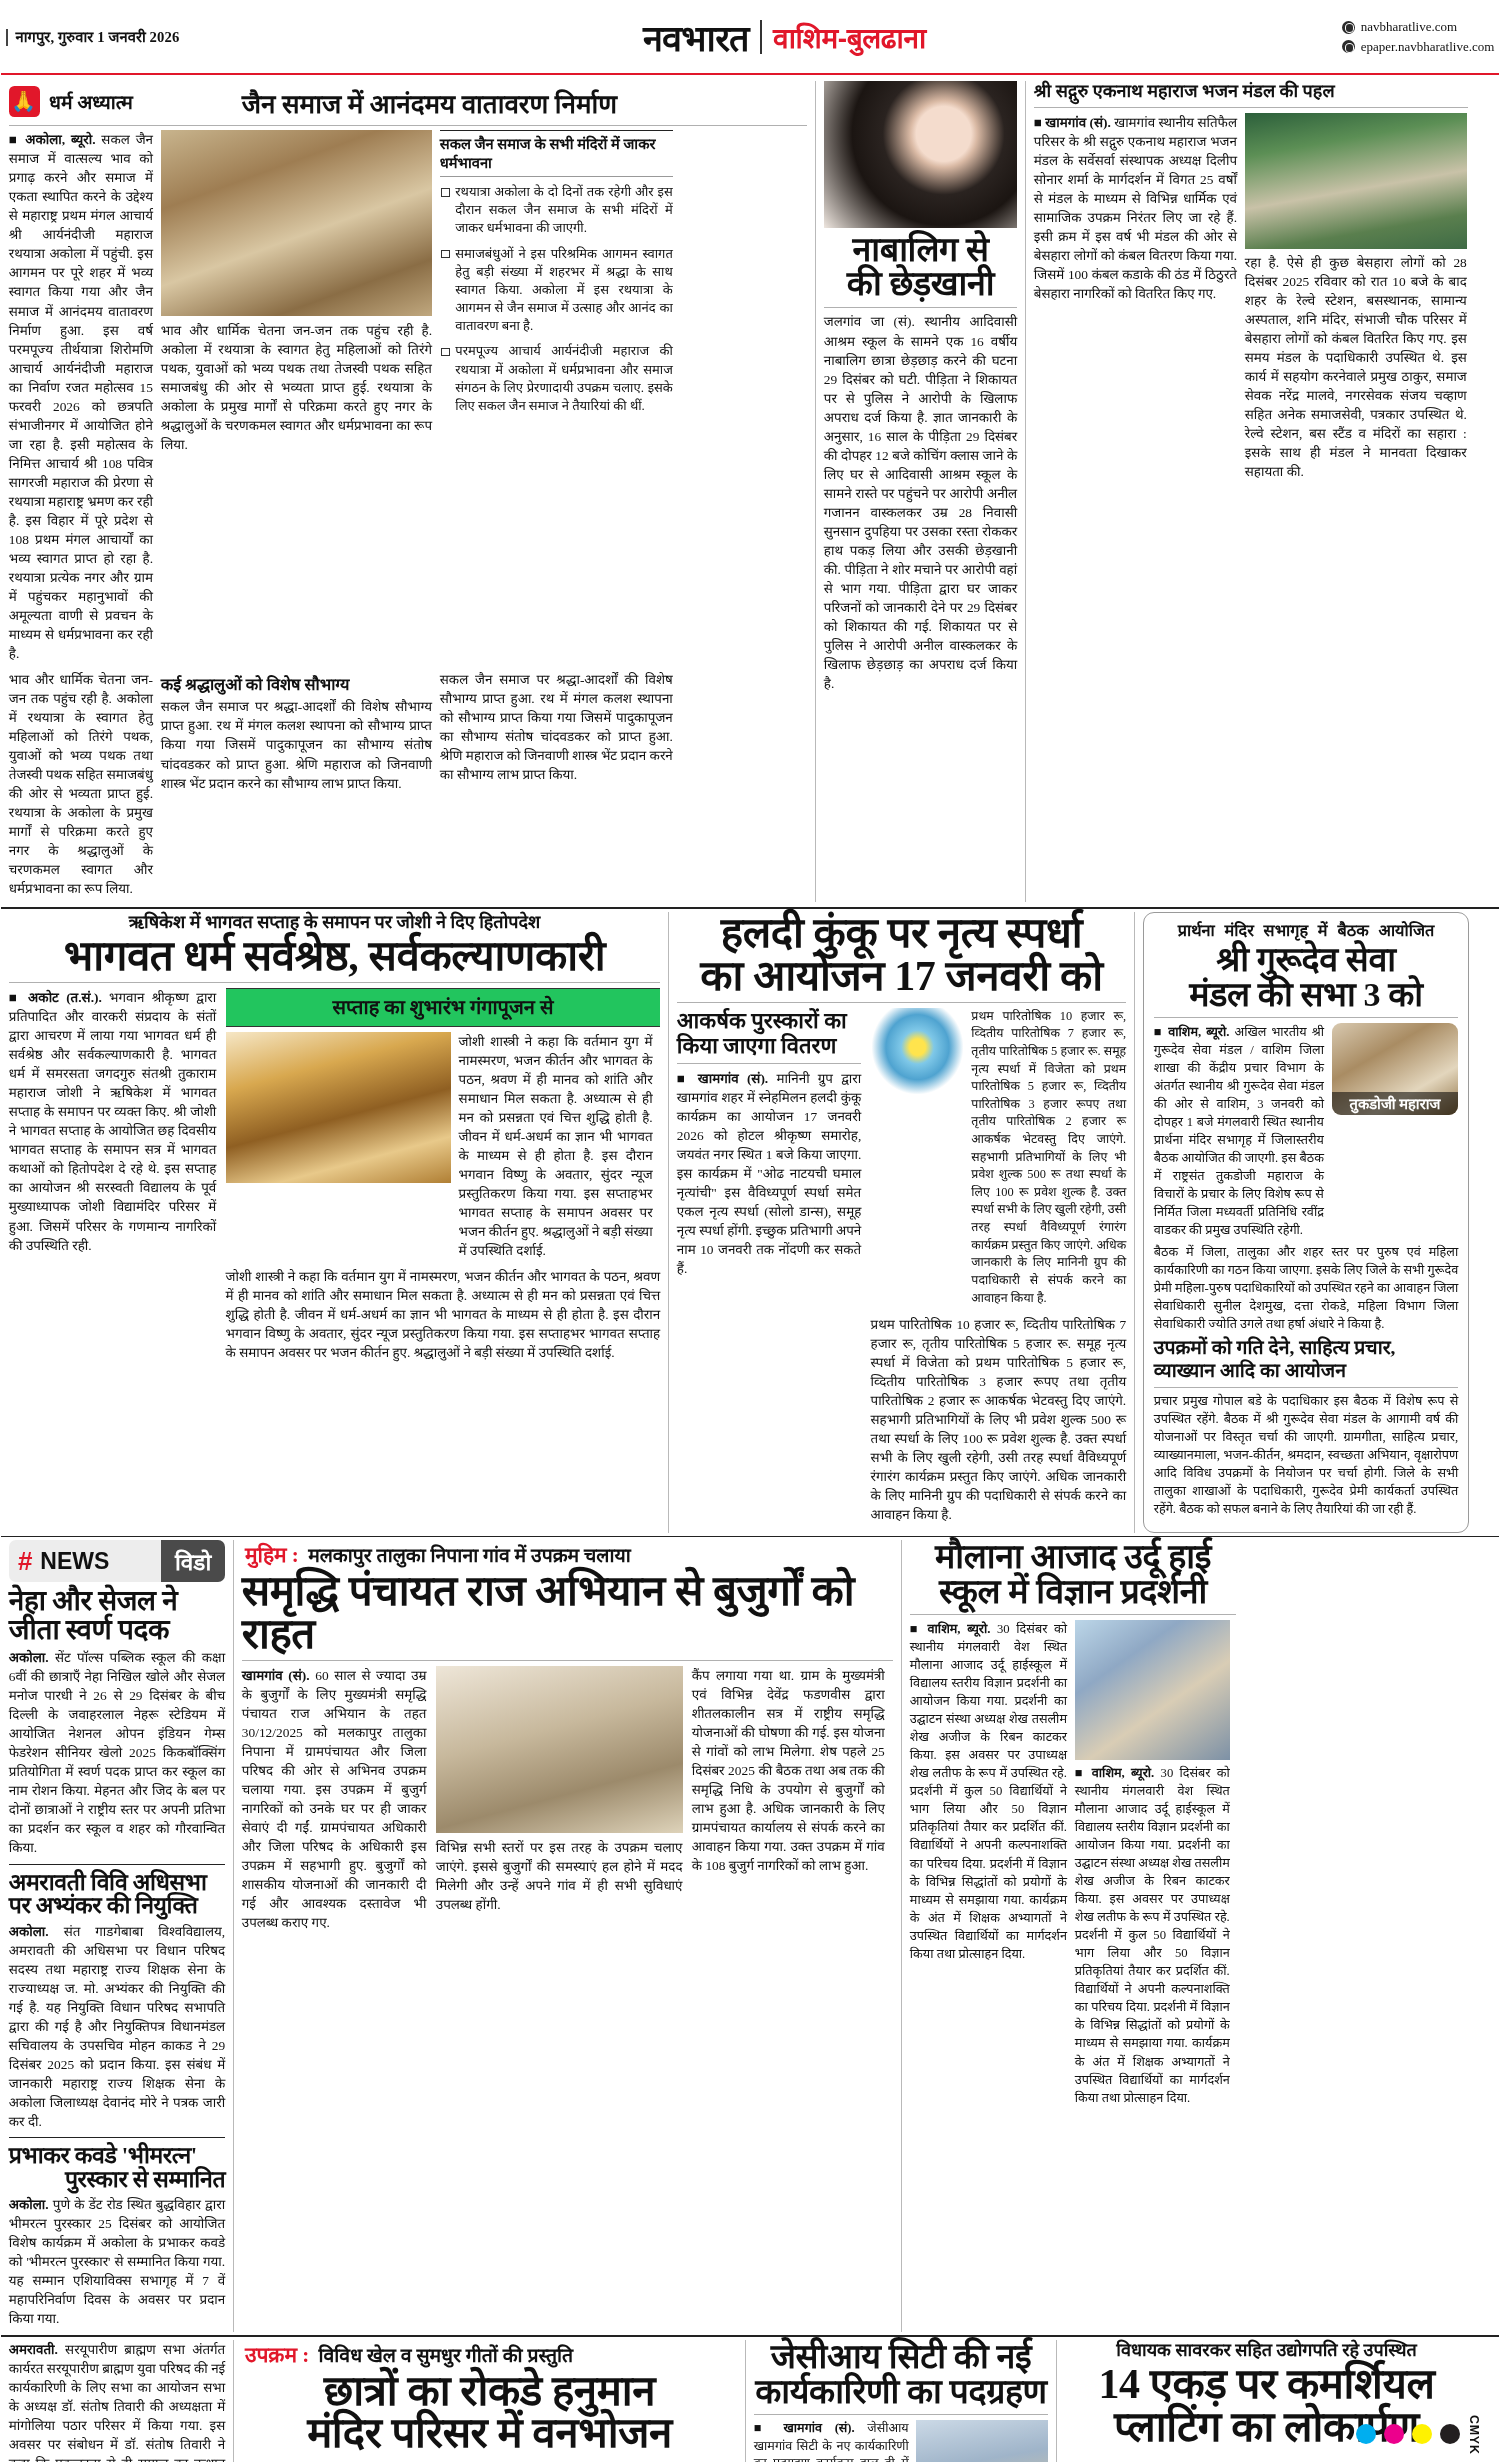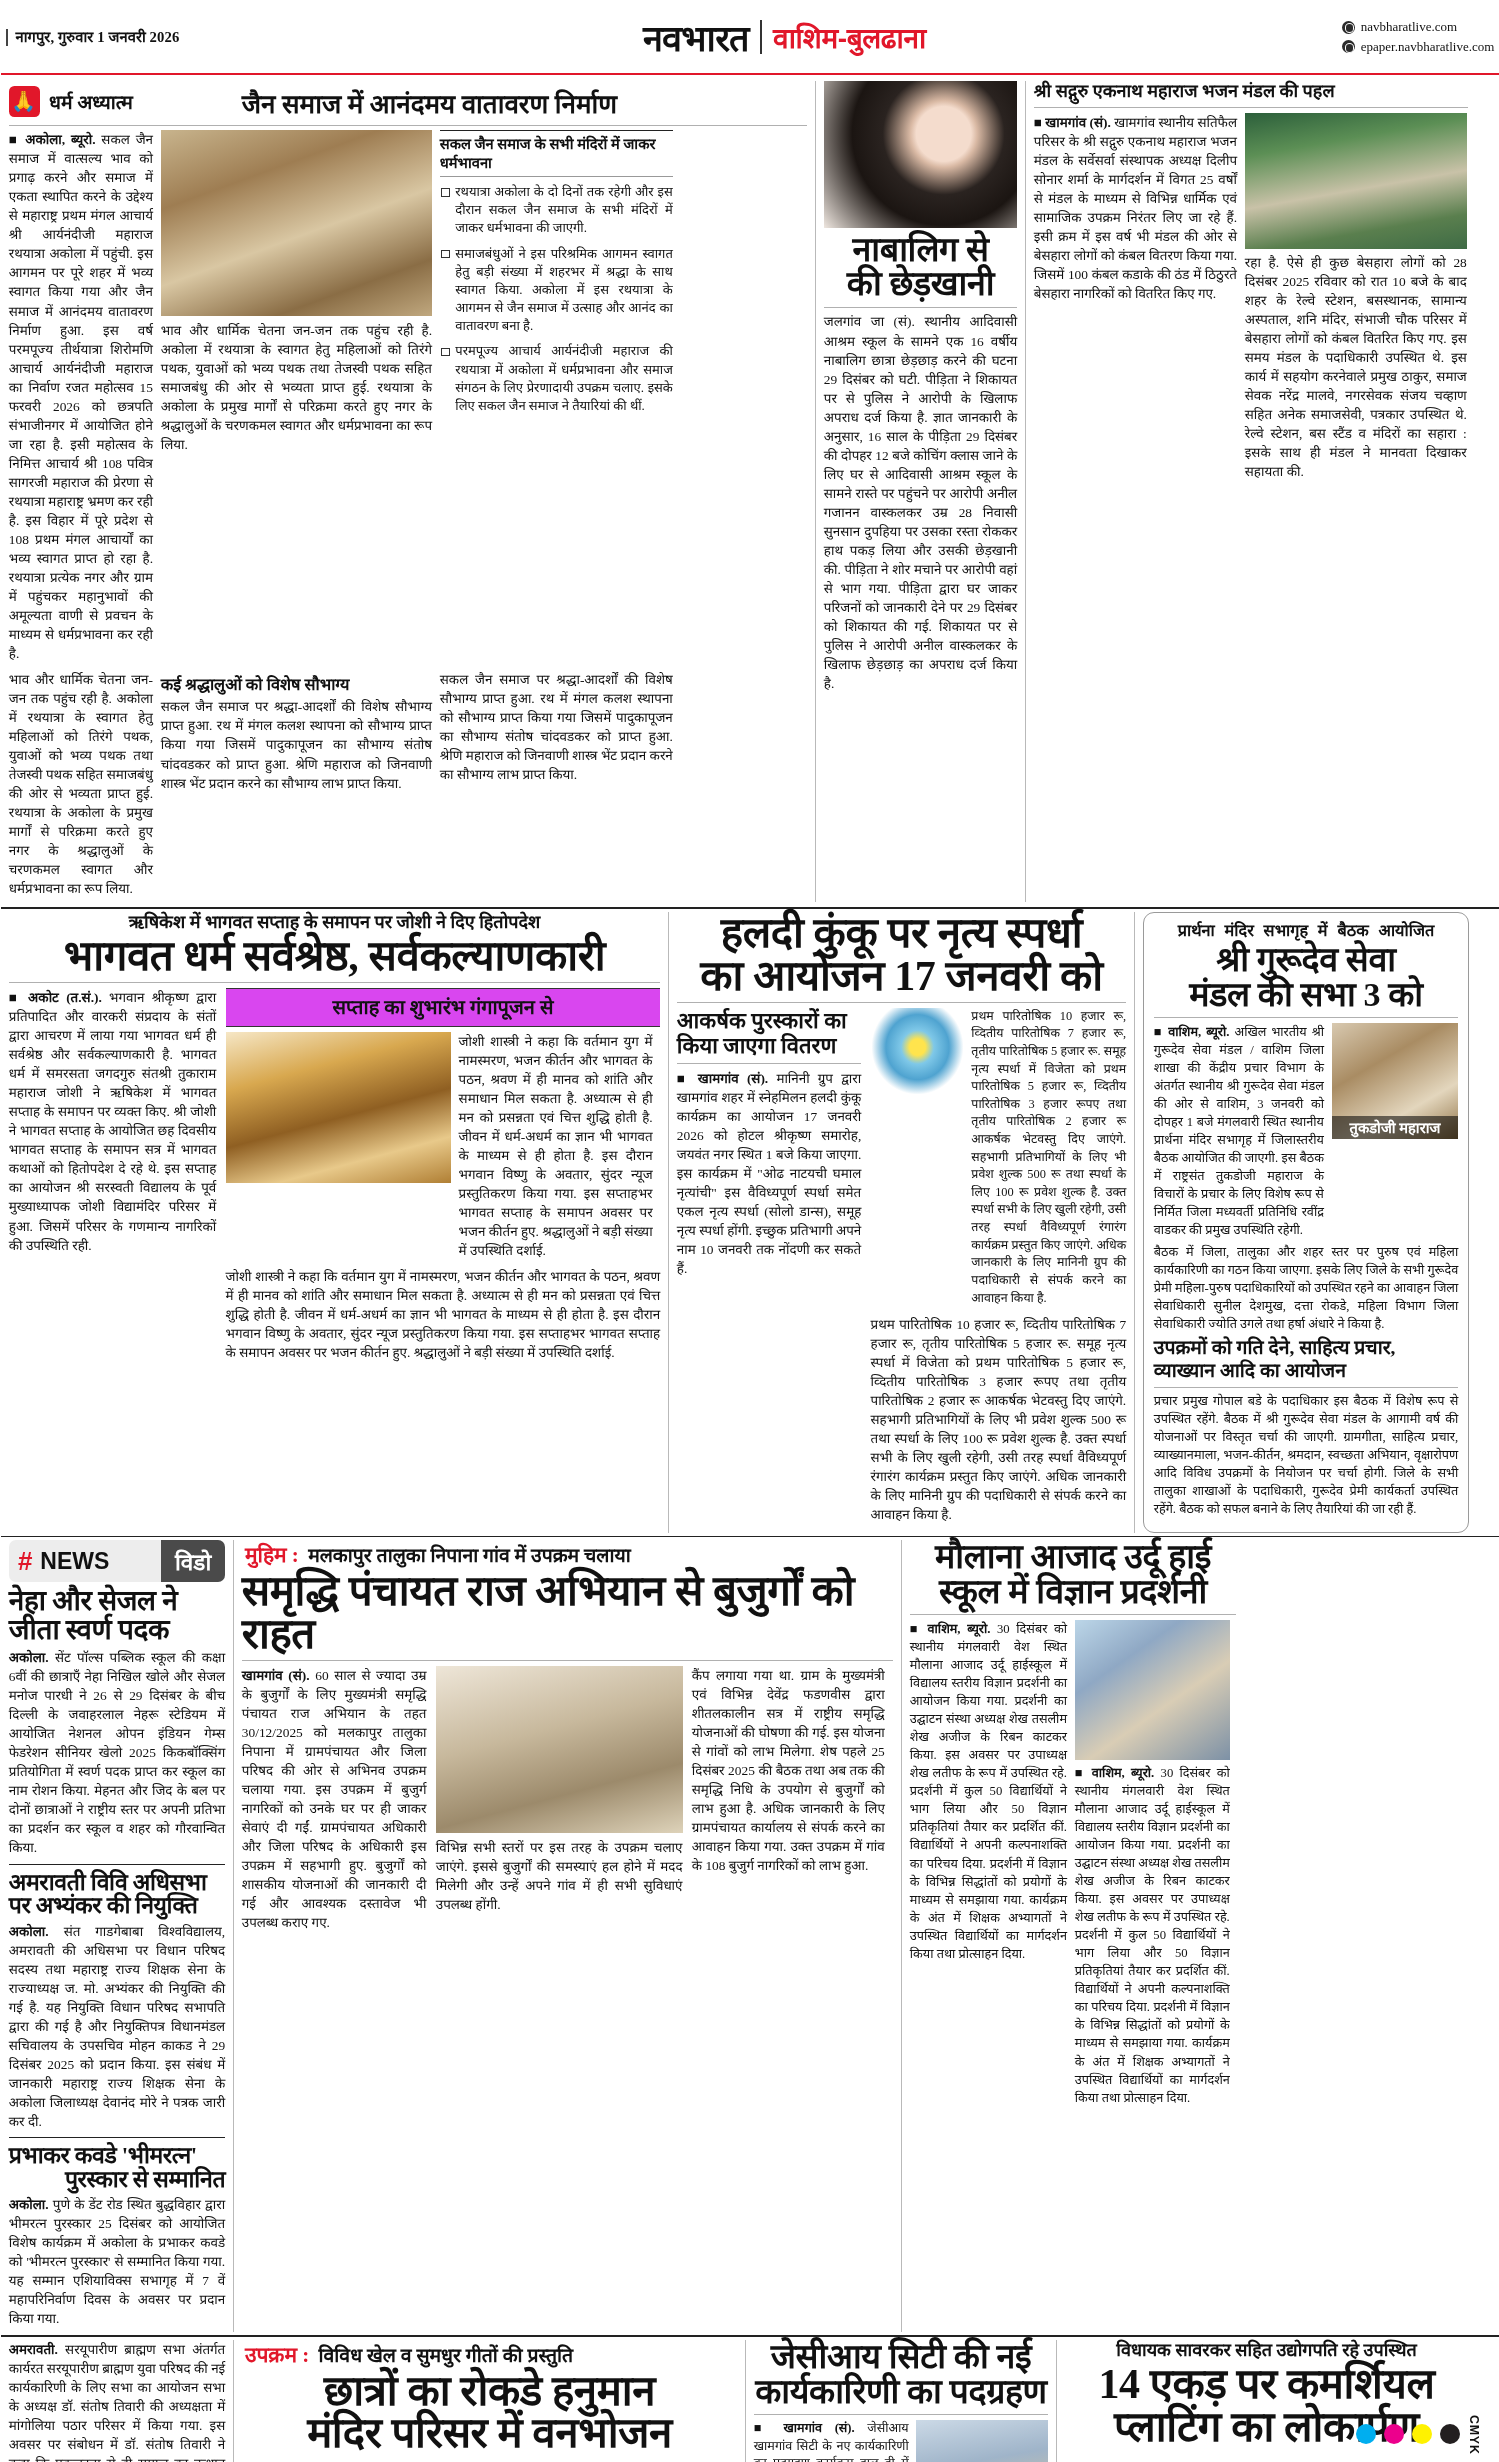--- a/index.html
+++ b/index.html
@@ -104,21 +104,21 @@
     display:flex; align-items:stretch; border-radius: 7px; overflow:hidden;
     background:#ededed; width: 100%; height: 42px; margin-bottom: 4.7px;
   }
   .nv-left { flex:1; display:flex; align-items:center; gap:7.8px; padding-left:9.3px;
     font-family:"Liberation Sans",sans-serif; font-size:23px; font-weight:800; }
   .hashtag { color:#e1172a; font-size:26px; font-weight:900; line-height:1; }
   .nv-right { background:#4a4a4a; color:#fff; font-size:22.5px; font-weight:800;
     display:flex; align-items:center; padding: 0 14px; }
 
   .box-rounded { border: 1.2px solid #9a9a9a; border-radius: 11px; padding: 9.3px 10px; }
-  .box-tint { background: #d946ef; border-top: 1.6px solid #333; border-bottom: 1.6px solid #333; padding: 7px 7.8px; }
+  .box-tint { background: #22c55e; border-top: 1.6px solid #333; border-bottom: 1.6px solid #333; padding: 7px 7.8px; }
 
   
   .row { display: flex; }
   .col { padding: 0 7.8px; }
   .hr-blk { border-top: 1.6px solid #222; margin: 6.2px 0; }
   .hr-thin { border-top: 0.8px solid #b0b0b0; margin: 4.7px 0; }
 
   .bullets li { font-size: 13px; line-height: 1.4; margin-bottom: 7px; list-style: none;
     padding-left: 15.5px; position: relative; text-align: justify; }
   .bullets li::before { content:""; position:absolute; left:1.6px; top:5.4px;
@@ -289,21 +289,21 @@
       <div class="box-rounded">
         <div class="kicker" style="font-size:16.3px;font-family:Liberation Mono, monospace;">प्रार्थना मंदिर सभागृह में बैठक आयोजित</div>
         <h1 class="head h-lg" style="margin-top:1.6px;">श्री गुरूदेव सेवा</h1>
         <h1 class="head h-lg">मंडल की सभा 3 को</h1>
         <div class="hr-thin"></div>
         <div class="row">
           <div style="width:180px; padding-right:7.8px;">
             <p class="body" style="font-size:12.7px;"><b>■ वाशिम, ब्यूरो.</b> अखिल भारतीय श्री गुरूदेव सेवा मंडल / वाशिम जिला शाखा की केंद्रीय प्रचार विभाग के अंतर्गत स्थानीय श्री गुरूदेव सेवा मंडल की ओर से वाशिम, 3 जनवरी को दोपहर 1 बजे मंगलवारी स्थित स्थानीय प्रार्थना मंदिर सभागृह में जिलास्तरीय बैठक आयोजित की जाएगी. इस बैठक में राष्ट्रसंत तुकडोजी महाराज के विचारों के प्रचार के लिए विशेष रूप से निर्मित जिला मध्यवर्ती प्रतिनिधि रवींद्र वाडकर की प्रमुख उपस्थिति रहेगी.</p>
           </div>
           <div style="width:128px; position:relative;">
-            <div class="photo ph4" style="height:116px; position:relative;">
+            <div class="photo ph4" style="height:92px; position:relative;border-radius:9px;">
               <div class="overlay-cap">तुकडोजी महाराज</div>
             </div>
           </div>
         </div>
         <p class="body" style="font-size:12.7px;">बैठक में जिला, तालुका और शहर स्तर पर पुरुष एवं महिला कार्यकारिणी का गठन किया जाएगा. इसके लिए जिले के सभी गुरूदेव प्रेमी महिला-पुरुष पदाधिकारियों को उपस्थित रहने का आवाहन जिला सेवाधिकारी सुनील देशमुख, दत्ता रोकडे, महिला विभाग जिला सेवाधिकारी ज्योति उगले तथा हर्षा अंधारे ने किया है.</p>
         <div style="font-size:19.4px;font-weight:800;line-height:1.15;margin-top:3.9px;">उपक्रमों को गति देने, साहित्य प्रचार, व्याख्यान आदि का आयोजन</div>
         <div class="hr-thin"></div>
         <p class="body" style="font-size:12.7px;">प्रचार प्रमुख गोपाल बडे के पदाधिकार इस बैठक में विशेष रूप से उपस्थित रहेंगे. बैठक में श्री गुरूदेव सेवा मंडल के आगामी वर्ष की योजनाओं पर विस्तृत चर्चा की जाएगी. ग्रामगीता, साहित्य प्रचार, व्याख्यानमाला, भजन-कीर्तन, श्रमदान, स्वच्छता अभियान, वृक्षारोपण आदि विविध उपक्रमों के नियोजन पर चर्चा होगी. जिले के सभी तालुका शाखाओं के पदाधिकारी, गुरूदेव प्रेमी कार्यकर्ता उपस्थित रहेंगे. बैठक को सफल बनाने के लिए तैयारियां की जा रही हैं.</p>
       </div>
     </div>

